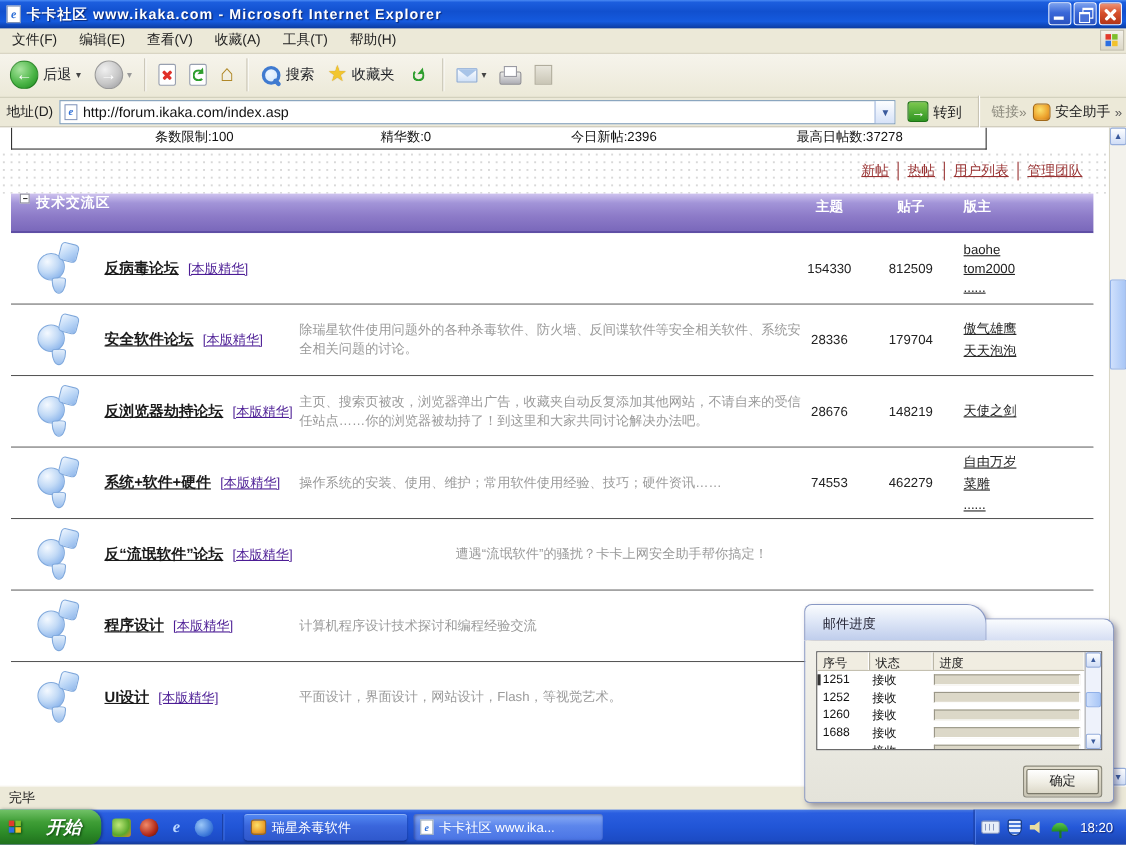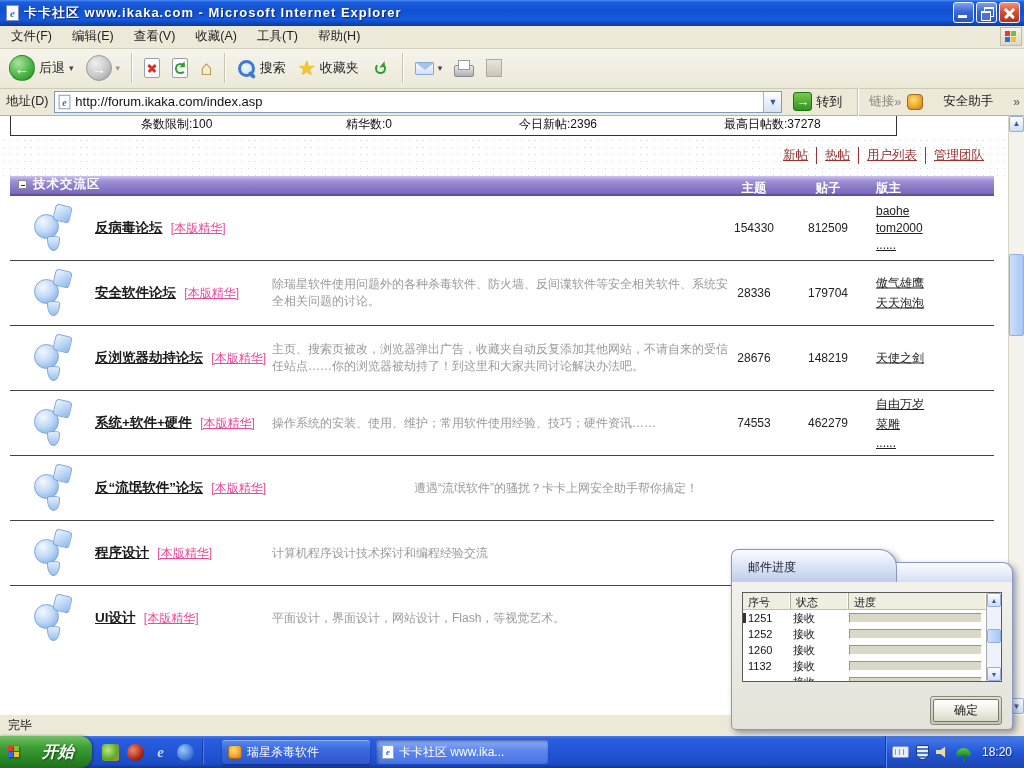--- a/index.html
+++ b/index.html
@@ -88,40 +88,40 @@
   .addr-input .doc-ie { transform:scale(.9); }
   .url-text { flex:1; font-size:13px; color:#111; font-family:"Liberation Sans","DejaVu Sans",sans-serif; }
   .combo-btn { width:18px; height:20px; background:linear-gradient(#fdfeff,#d6e2f8); border-left:1px solid #9cb4dc;
     display:flex; align-items:center; justify-content:center; color:#3a5a9c; font-size:9px; }
   .go-btn { display:flex; align-items:center; gap:4px; padding:1px 5px; font-size:13px; color:#222; }
   .go-sq { width:19px; height:19px; border-radius:3px; display:flex; align-items:center; justify-content:center;
     color:#fff; font-weight:bold; background:linear-gradient(#7cc84e,#2f9422); border:1px solid #1e7216; }
   .links-lbl { color:#8a887c; font-size:12.5px; display:flex; gap:0; align-items:center; }
   .lion { width:16px; height:16px; border-radius:4px; border:1px solid #a06818;
     background:radial-gradient(circle at 40% 35%,#fbe06a,#eda32e 60%,#c87818); }
-  .assist { display:flex; align-items:center; gap:20px; font-size:12.5px; color:#222; }
+  .assist { display:flex; align-items:center; gap:4px; font-size:12.5px; color:#222; }
   .chev { color:#555; font-size:12px; }
 
   
   .viewport { height:599px; display:flex; background:#fff; position:relative; }
   .pagearea { width:1008px; position:relative; background:#fff; overflow:hidden; }
   .stats-row { position:absolute; left:10px; top:0; width:887px; height:20px; overflow:hidden;
     border-left:1px solid #333; border-right:1px solid #333; border-bottom:1px solid #333; }
   .stats-row span { position:absolute; top:0; font-size:12px; color:#111; white-space:nowrap; }
   .links-band { position:absolute; left:0; top:21px; width:1008px; height:39px;
     background-image:radial-gradient(#d8d8d8 0.8px, transparent 0.8px); background-size:7px 7px; }
   .top-links { position:absolute; right:16px; top:10px; display:flex; align-items:center; }
   .top-links a { color:#993333; font-size:12.5px; text-decoration:underline; padding:0 8px; white-space:nowrap; }
   .top-links a + a { border-left:1px solid #993333; }
 
   .ptable { position:absolute; left:10px; top:60px; width:984px; }
-  .sec-header { position:relative; height:20px; color:#fff;
+  .sec-header { position:relative; height:36px; color:#fff;
     background:linear-gradient(180deg,#cfc3ef 0%,#a globalA 0%); 
     background:linear-gradient(180deg,#cfc3ef 0%,#a294d8 25%,#8d7bc8 60%,#7a68bb 100%);
-    border-bottom:2px solid #5f4fa5; display:flex; align-items:center; }
+    border-bottom:2px solid #5f4fa5; display:flex; align-items:flex-start; }
   .collapse-box { width:9px; height:9px; background:#fff; border:1px solid #8a8a9a; margin-left:8px; position:relative; }
   .collapse-box::after { content:''; position:absolute; left:1.5px; top:3.5px; width:4px; height:1px; background:#333; }
   .sec-title { font-weight:bold; font-size:12.5px; margin-left:6px; letter-spacing:1px; }
   .sec-col { position:absolute; top:4px; font-weight:bold; font-size:12.5px; }
   .sec-col.topics { left:712px; width:64px; text-align:center; }
   .sec-col.posts { left:786px; width:64px; text-align:center; }
   .sec-col.mods { left:866px; }
 
   .frow { position:relative; height:65px; border-bottom:1px solid #444; background:#fff; }
   .frow:last-child { border-bottom:none; }
@@ -129,21 +129,21 @@
   .forum-icon { position:relative; width:40px; height:46px; }
   .fi-cube { position:absolute; right:3px; top:0; width:17px; height:17px; border-radius:4px;
     background:linear-gradient(135deg,#f0f7ff,#b9d5f6 55%,#8fb6ea); border:1px solid #7fa8dc; transform:rotate(14deg); }
   .fi-ball { position:absolute; left:0; top:9px; width:25px; height:25px; border-radius:50%;
     background:radial-gradient(circle at 35% 30%,#f4f9ff,#c2daf6 45%,#8db6ec 80%,#74a2dc); border:1px solid #7fa8dc; }
   .fi-tail { position:absolute; left:13px; bottom:0; width:13px; height:15px;
     background:linear-gradient(#e2eefb,#9cc0ee); border:1px solid #7fa8dc;
     border-radius:50% 50% 55% 55% / 15% 15% 85% 85%; }
   .name-cell { position:absolute; left:85px; top:50%; transform:translateY(-50%); white-space:nowrap; }
   .fname { font-size:13.5px; font-weight:bold; color:#1a1a1a; text-decoration:underline; }
-  .ftag { font-size:12px; color:#ec4899; text-decoration:underline; margin-left:5px; }
+  .ftag { font-size:12px; color:#4c1d95; text-decoration:underline; margin-left:5px; }
   .desc-cell { position:absolute; left:262px; width:458px; top:50%; transform:translateY(-50%);
     font-size:12px; color:#9a9a9a; line-height:17px; }
   .desc-cell.far { left:404px; width:320px; }
   .num-cell { position:absolute; width:64px; top:50%; transform:translateY(-50%);
     text-align:center; font-size:12px; color:#222; }
   .num-cell.topics { left:712px; } .num-cell.posts { left:786px; }
   .mods-cell { position:absolute; left:866px; width:112px; top:50%; transform:translateY(-50%);
     display:flex; flex-direction:column; gap:3px; }
   .mods-cell a { font-size:12px; color:#222; text-decoration:underline; width:max-content; }
   .mods-cell a:empty { display:none; }
@@ -600,21 +600,21 @@
                 </span>
             </div>
             <div class="lrow">
               <span class="lr-id">1260</span>
               <span class="lr-st">接收</span>
               <span class="lr-pr">
                   <span class="pbar" style="display:block"></span>
                 </span>
             </div>
             <div class="lrow">
-              <span class="lr-id">1132</span>
+              <span class="lr-id">1688</span>
               <span class="lr-st">接收</span>
               <span class="lr-pr">
                   <span class="pbar" style="display:block"></span>
                 </span>
             </div>
             <div class="lrow">
               <span class="lr-id"></span>
               <span class="lr-st">接收</span>
               <span class="lr-pr">
                   <span class="pbar" style="display:block"></span>

